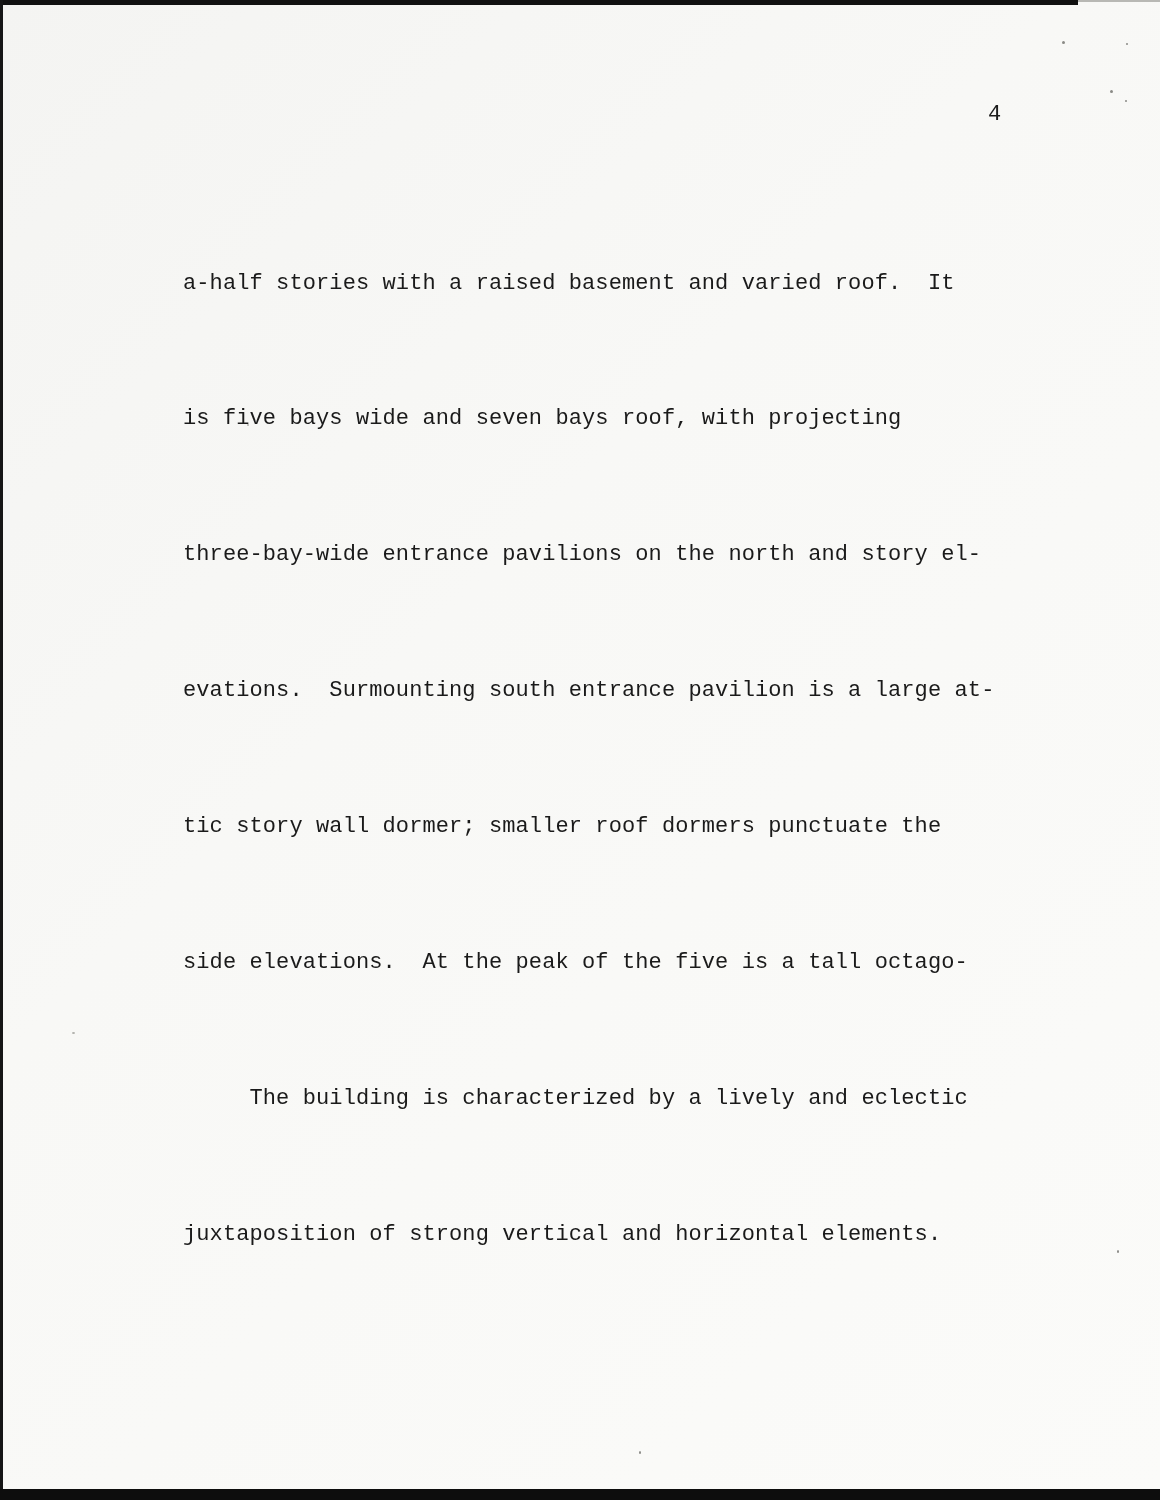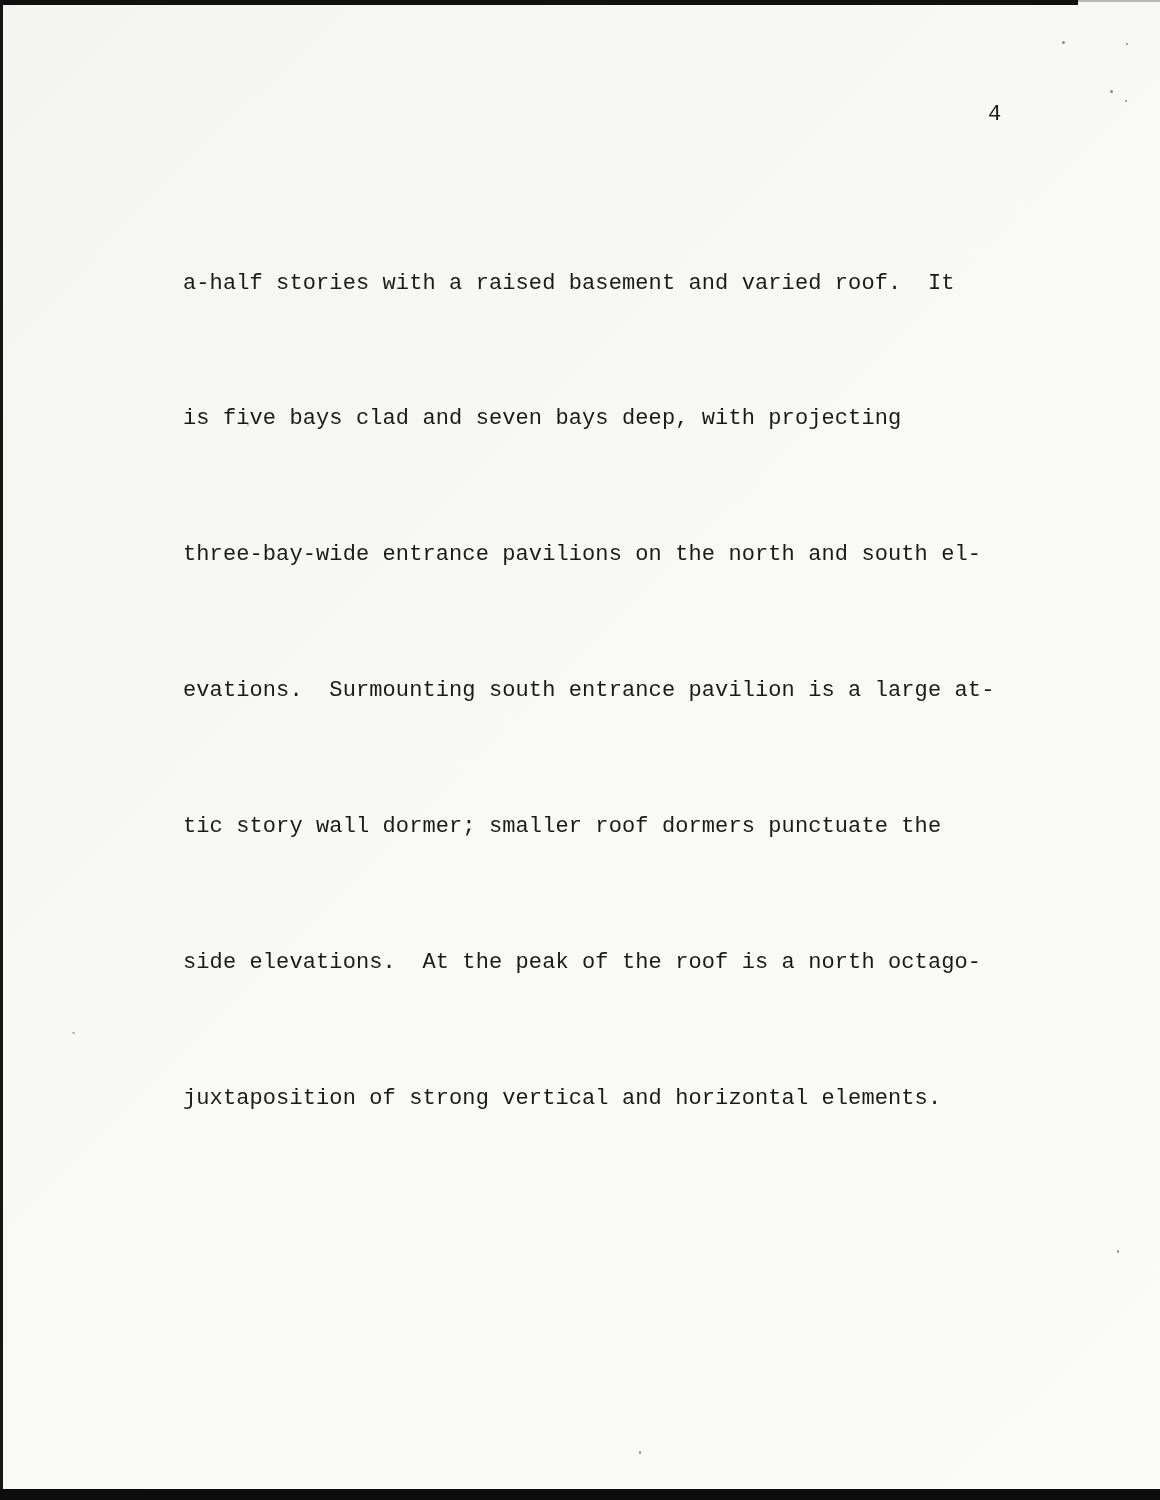--- a/index.html
+++ b/index.html
@@ -79,25 +79,26 @@
 
   <div class="edge-top"></div>
   <div class="edge-top-fade"></div>
   <div class="edge-left"></div>
   <div class="edge-bottom"></div>
 
   <div class="page-number">4</div>
 
   <div class="text-block">
     <div class="line">a-half stories with a raised basement and varied roof.  It</div>
-    <div class="line">is five bays clad and seven bays deep, with projecting</div>
-    <div class="line">three-bay-wide entrance pavilions on the north and south el-</div>
+    <div class="line">is five bays wide and seven bays roof, with projecting</div>
+    <div class="line">three-bay-wide entrance pavilions on the north and story el-</div>
     <div class="line">evations.  Surmounting south entrance pavilion is a large at-</div>
     <div class="line">tic story wall dormer; smaller roof dormers punctuate the</div>
-    <div class="line">side elevations.  At the peak of the roof is a north octago-</div>
+    <div class="line">side elevations.  At the peak of the five is a tall octago-</div>
+    <div class="line">     The building is characterized by a lively and eclectic</div>
     <div class="line">juxtaposition of strong vertical and horizontal elements.</div>
     
     
     
     
     
     
     
     
     

